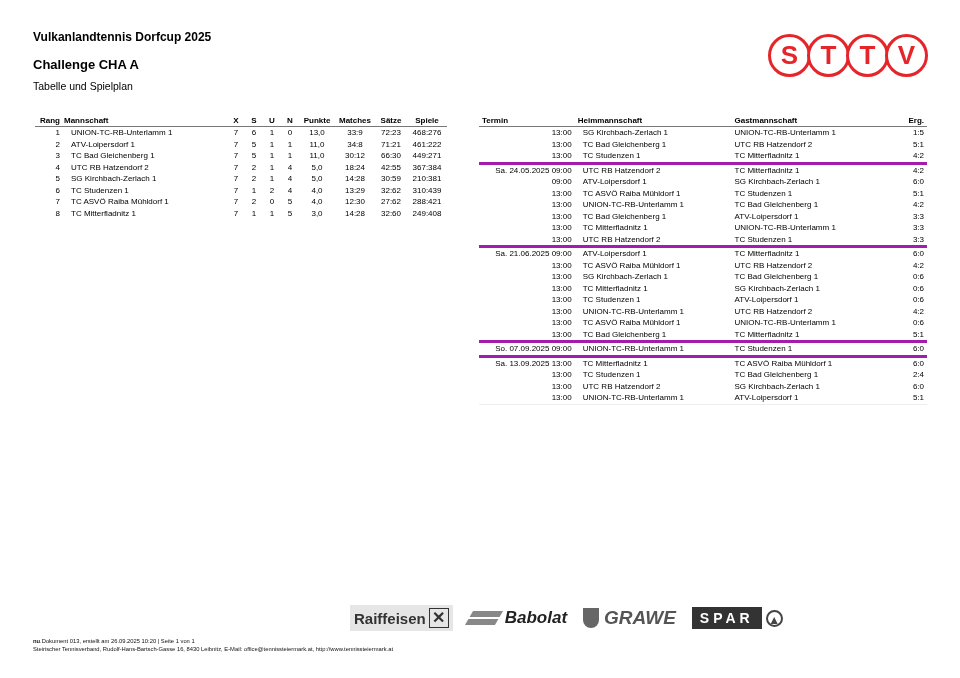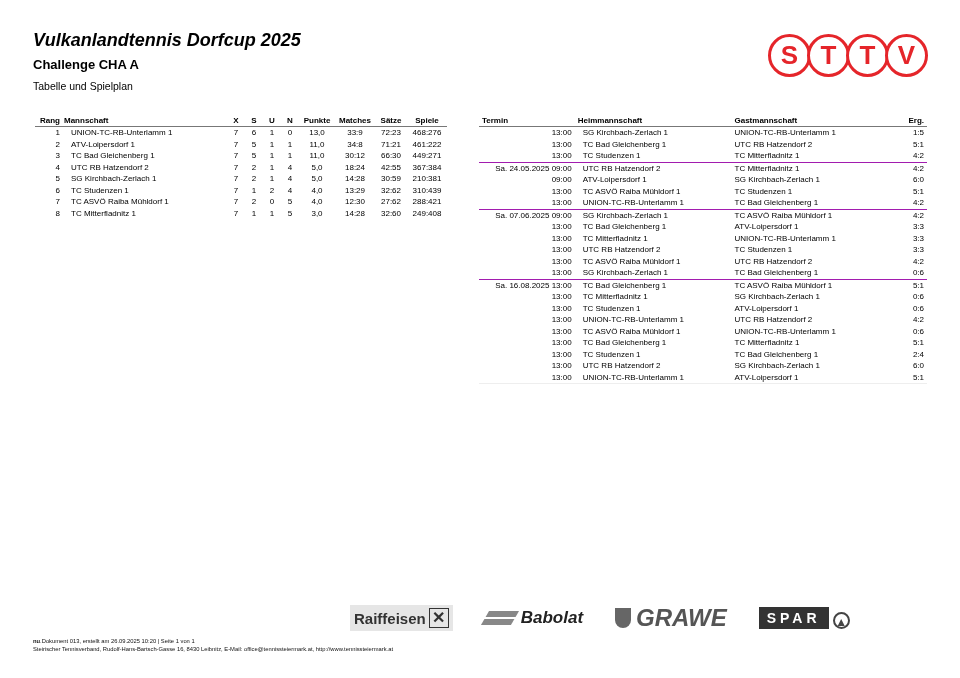--- a/index.html
+++ b/index.html
@@ -1,18 +1,18 @@
 <!DOCTYPE html>
 <html><head>
 <meta charset="utf-8">
 <style>
   html, body { margin: 0; padding: 0; background: #ffffff; }
   body { width: 960px; height: 678px; position: relative; overflow: hidden;
          font-family: "Liberation Sans", sans-serif; color: #000; }
-  .title { position: absolute; left: 33px; top: 30px; font-size: 18px; font-weight: bold; margin: 0; font-style: italic; }
+  .title { position: absolute; left: 33px; top: 30px; font-size: 12px; font-weight: bold; margin: 0; }
   .subtitle { position: absolute; left: 33px; top: 57px; font-size: 13px; font-weight: bold; margin: 0; }
   .desc { position: absolute; left: 33px; top: 80px; font-size: 10.5px; margin: 0; }
 
   
   .logo { position: absolute; left: 768px; top: 34px; width: 160px; height: 84px; }
   .logo-circles { display: flex; gap: 0; margin-left: 0; }
   .logo-circle { width: 43px; height: 43px; border: 3.5px solid #e5252a; border-radius: 50%;
                  box-sizing: border-box; color: #e5252a; font-weight: bold; font-size: 26px;
                  display: flex; align-items: center; justify-content: center; margin-right: -4px;
                  background: #fff; }
@@ -21,35 +21,35 @@
 
   
   table { border-collapse: collapse; font-size: 8px; }
   th { font-weight: bold; font-size: 8px; padding: 0 3px; height: 11px; border-bottom: 1px solid #777; }
   td { padding: 0 3px; height: 11.5px; white-space: nowrap; }
   .standings { position: absolute; left: 35px; top: 115px; }
   .schedule { position: absolute; left: 479px; top: 115px; width: 448px; }
   .r { text-align: right; }
   .c { text-align: center; }
   .l { text-align: left; }
-  .schedule tr.sep td { border-top: 1px solid #a21caf; margin-top: 6px; }
+  .schedule tr.sep td { border-top: 3px solid #a21caf; margin-top: 6px; }
   .schedule tbody tr:last-child td { border-bottom: 1px solid #eee; }
 
   
-  .sponsors { position: absolute; top: 604px; left: 350px; height: 28px; display: flex; align-items: center; gap: 32px; }
+  .sponsors { position: absolute; top: 604px; left: 350px; height: 28px; display: flex; align-items: center; gap: 16px; }
   .sp-raiff { background: #e6e6e6; height: 26px; display: flex; align-items: center; padding: 0 4px;
               font-weight: bold; font-size: 15px; color: #333; }
   .sp-raiff .x { display: inline-block; border: 1.5px solid #333; margin-left: 3px; width: 18px; height: 18px;
                  text-align: center; line-height: 18px; font-size: 16px; }
   .sp-babolat { display: flex; align-items: center; font-weight: bold; font-style: italic; font-size: 17px; color: #222; }
   .sp-babolat .stripe { width: 30px; height: 14px; background: linear-gradient(180deg,#888 0 40%, transparent 40% 60%, #888 60% 100%);
                         transform: skewX(-30deg); margin-right: 6px; }
-  .sp-grawe { display: flex; align-items: center; font-weight: bold; font-style: italic; font-size: 24px; color: #555; }
+  .sp-grawe { display: flex; align-items: center; font-weight: bold; font-style: italic; font-size: 19px; color: #555; }
   .sp-grawe .shield { width: 16px; height: 20px; background: #666; border-radius: 0 0 8px 8px; margin-right: 5px; }
-  .sp-spar { display: flex; align-items: flex-end; }
+  .sp-spar { display: flex; align-items: center; }
   .sp-spar .box { background: #333; color: #fff; font-weight: bold; font-size: 14px; letter-spacing: 4px;
                   padding: 2px 8px; height: 18px; line-height: 18px; }
   .sp-spar .tree { width: 17px; height: 17px; border: 2px solid #444; border-radius: 50%; margin-left: 4px;
                    color: #444; font-size: 12px; line-height: 17px; text-align: center; box-sizing: border-box; }
 
   .footer { position: absolute; left: 33px; top: 637px; font-size: 5.8px; line-height: 8px; color: #111; }
   .footer b { font-weight: bold; }
 </style>
 </head>
 <body>
@@ -227,62 +227,56 @@
         <td class="l" style="padding-left: 8px;">TC ASVÖ Raiba Mühldorf 1</td>
         <td class="l">TC Studenzen 1</td>
         <td class="r">5:1</td>
       </tr>
       <tr>
         <td class="r"><span></span><span></span><span>13:00</span></td>
         <td class="l" style="padding-left: 8px;">UNION-TC-RB-Unterlamm 1</td>
         <td class="l">TC Bad Gleichenberg 1</td>
         <td class="r">4:2</td>
       </tr>
-      <tr class="sep">
-        <td class="r"><span>Sa. 07.06.2025</span><span> </span><span>09:00</span></td>
-        <td class="l" style="padding-left: 8px;">SG Kirchbach-Zerlach 1</td>
-        <td class="l">TC ASVÖ Raiba Mühldorf 1</td>
-        <td class="r">4:2</td>
-      </tr>
       <tr>
         <td class="r"><span></span><span></span><span>13:00</span></td>
         <td class="l" style="padding-left: 8px;">TC Bad Gleichenberg 1</td>
         <td class="l">ATV-Loipersdorf 1</td>
         <td class="r">3:3</td>
       </tr>
       <tr>
         <td class="r"><span></span><span></span><span>13:00</span></td>
         <td class="l" style="padding-left: 8px;">TC Mitterfladnitz 1</td>
         <td class="l">UNION-TC-RB-Unterlamm 1</td>
         <td class="r">3:3</td>
       </tr>
       <tr>
         <td class="r"><span></span><span></span><span>13:00</span></td>
         <td class="l" style="padding-left: 8px;">UTC RB Hatzendorf 2</td>
         <td class="l">TC Studenzen 1</td>
         <td class="r">3:3</td>
       </tr>
+      <tr class="sep">
+        <td class="r"><span>Sa. 21.06.2025</span><span> </span><span>09:00</span></td>
+        <td class="l" style="padding-left: 8px;">ATV-Loipersdorf 1</td>
+        <td class="l">TC Mitterfladnitz 1</td>
+        <td class="r">6:0</td>
+      </tr>
       <tr>
         <td class="r"><span></span><span></span><span>13:00</span></td>
         <td class="l" style="padding-left: 8px;">TC ASVÖ Raiba Mühldorf 1</td>
         <td class="l">UTC RB Hatzendorf 2</td>
         <td class="r">4:2</td>
       </tr>
       <tr>
         <td class="r"><span></span><span></span><span>13:00</span></td>
         <td class="l" style="padding-left: 8px;">SG Kirchbach-Zerlach 1</td>
         <td class="l">TC Bad Gleichenberg 1</td>
         <td class="r">0:6</td>
       </tr>
-      <tr class="sep">
-        <td class="r"><span>Sa. 16.08.2025</span><span> </span><span>13:00</span></td>
-        <td class="l" style="padding-left: 8px;">TC Bad Gleichenberg 1</td>
-        <td class="l">TC ASVÖ Raiba Mühldorf 1</td>
-        <td class="r">5:1</td>
-      </tr>
       <tr>
         <td class="r"><span></span><span></span><span>13:00</span></td>
         <td class="l" style="padding-left: 8px;">TC Mitterfladnitz 1</td>
         <td class="l">SG Kirchbach-Zerlach 1</td>
         <td class="r">0:6</td>
       </tr>
       <tr>
         <td class="r"><span></span><span></span><span>13:00</span></td>
         <td class="l" style="padding-left: 8px;">TC Studenzen 1</td>
         <td class="l">ATV-Loipersdorf 1</td>
@@ -298,20 +292,32 @@
         <td class="r"><span></span><span></span><span>13:00</span></td>
         <td class="l" style="padding-left: 8px;">TC ASVÖ Raiba Mühldorf 1</td>
         <td class="l">UNION-TC-RB-Unterlamm 1</td>
         <td class="r">0:6</td>
       </tr>
       <tr>
         <td class="r"><span></span><span></span><span>13:00</span></td>
         <td class="l" style="padding-left: 8px;">TC Bad Gleichenberg 1</td>
         <td class="l">TC Mitterfladnitz 1</td>
         <td class="r">5:1</td>
+      </tr>
+      <tr class="sep">
+        <td class="r"><span>So. 07.09.2025</span><span> </span><span>09:00</span></td>
+        <td class="l" style="padding-left: 8px;">UNION-TC-RB-Unterlamm 1</td>
+        <td class="l">TC Studenzen 1</td>
+        <td class="r">6:0</td>
+      </tr>
+      <tr class="sep">
+        <td class="r"><span>Sa. 13.09.2025</span><span> </span><span>13:00</span></td>
+        <td class="l" style="padding-left: 8px;">TC Mitterfladnitz 1</td>
+        <td class="l">TC ASVÖ Raiba Mühldorf 1</td>
+        <td class="r">6:0</td>
       </tr>
       <tr>
         <td class="r"><span></span><span></span><span>13:00</span></td>
         <td class="l" style="padding-left: 8px;">TC Studenzen 1</td>
         <td class="l">TC Bad Gleichenberg 1</td>
         <td class="r">2:4</td>
       </tr>
       <tr>
         <td class="r"><span></span><span></span><span>13:00</span></td>
         <td class="l" style="padding-left: 8px;">UTC RB Hatzendorf 2</td>

